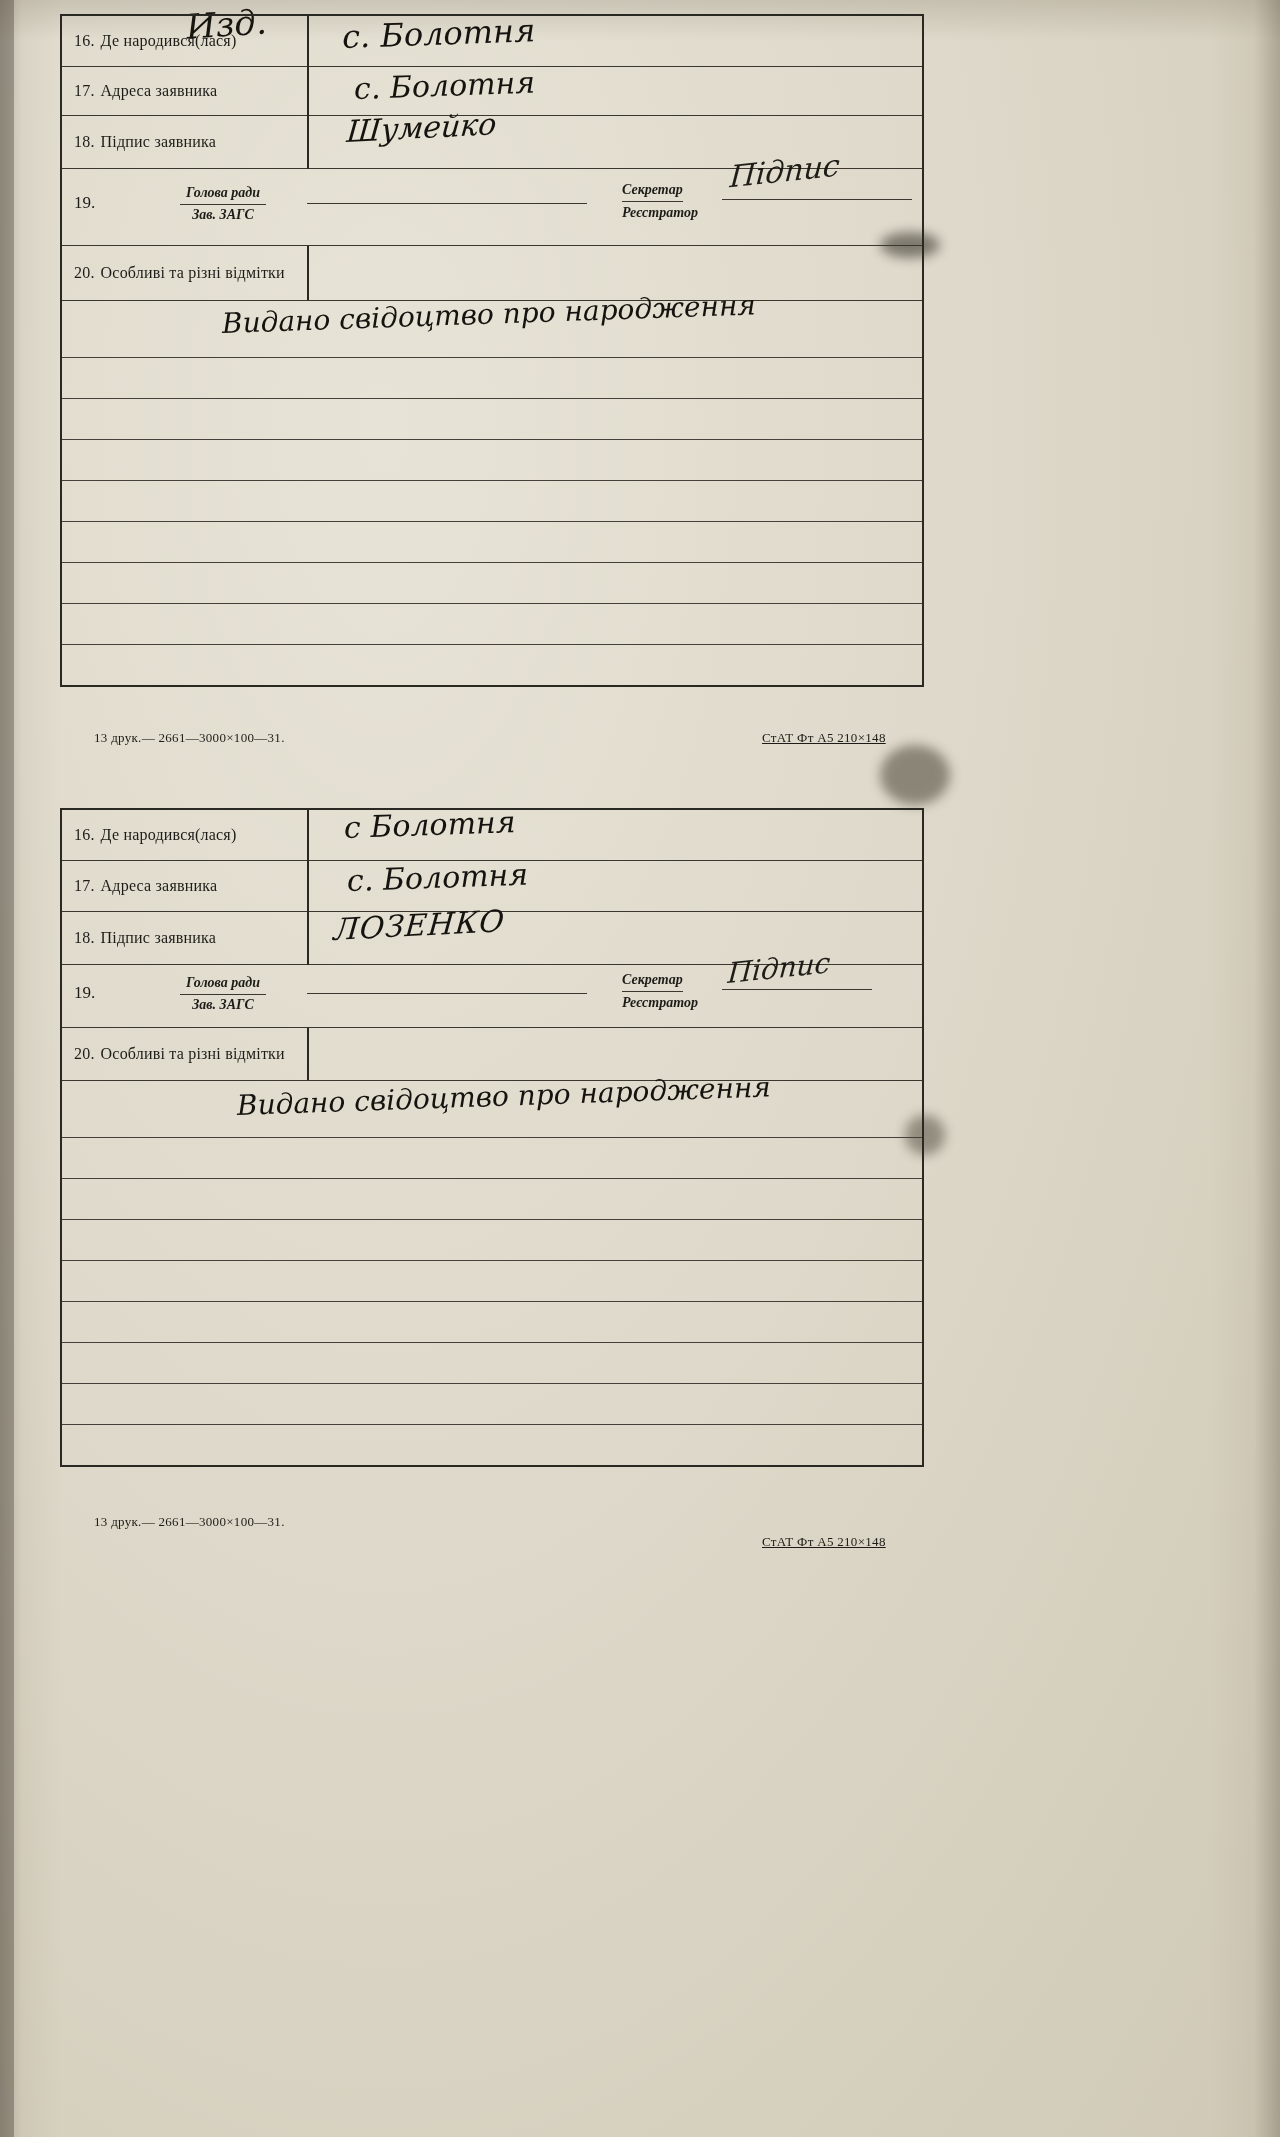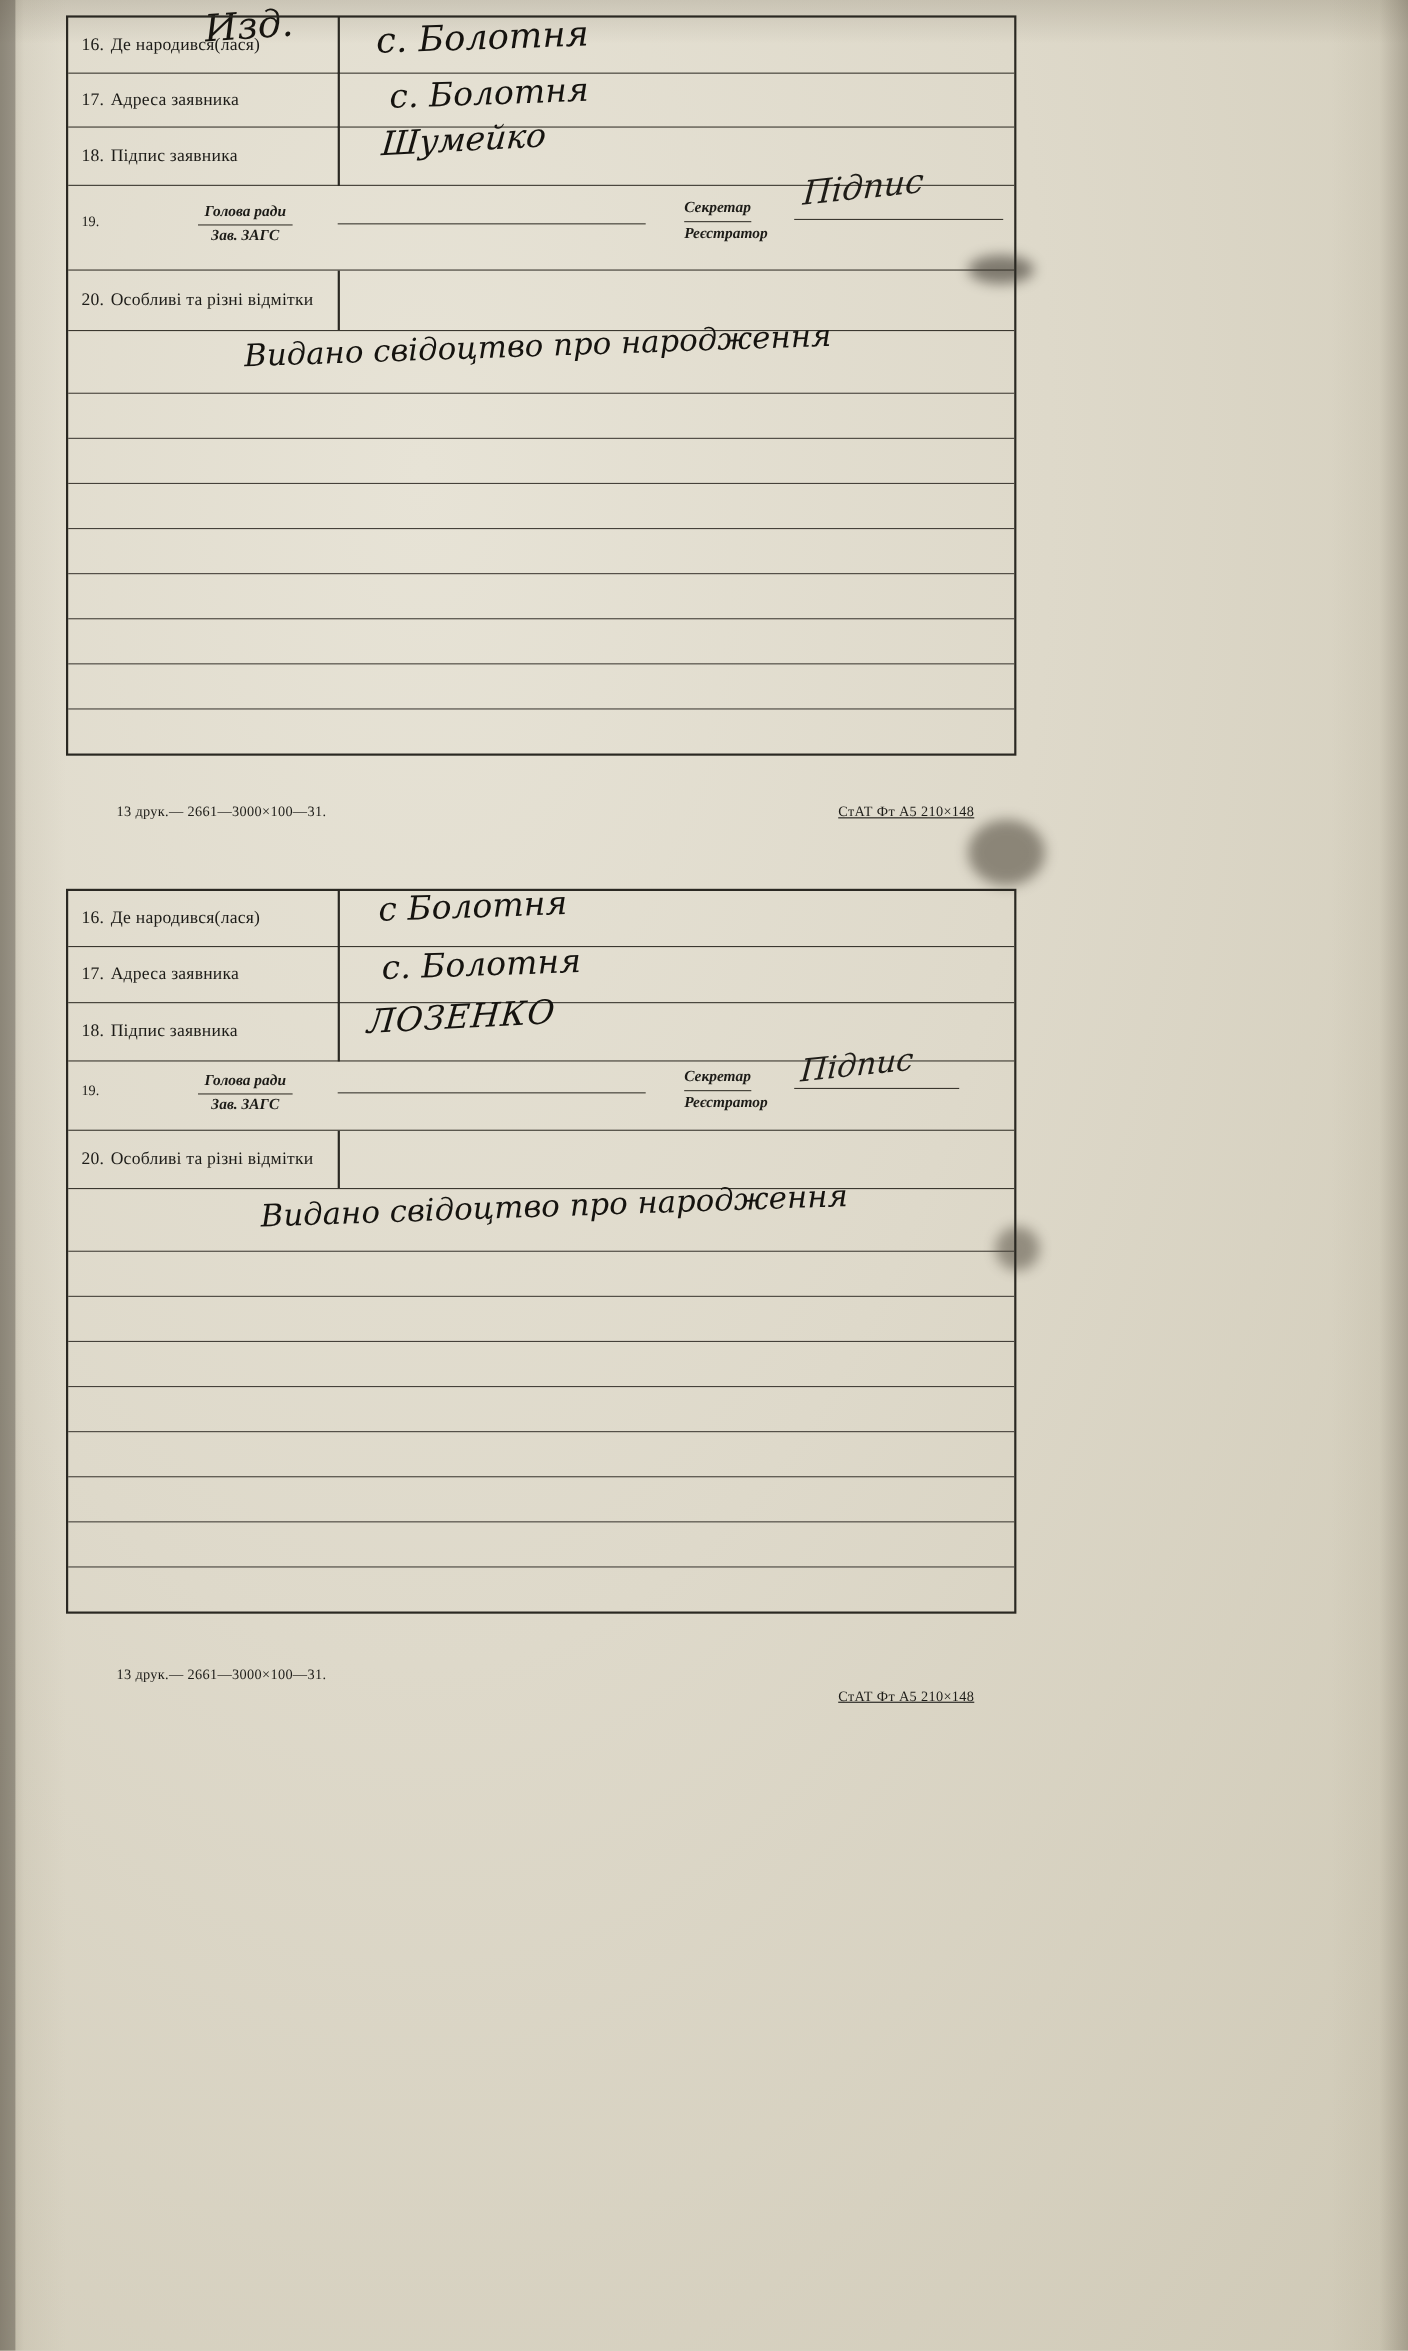--- a/index.html
+++ b/index.html
@@ -67,21 +67,21 @@
   .hand{
     font-family:"DejaVu Serif", serif;
     font-style:italic;
     color:#15130f;
     position:absolute;
     white-space:nowrap;
     transform-origin:left center;
   }
   
   .row19{height:74px;align-items:flex-start;}
-  .r19num{font-size:13px;padding-left:12px;padding-top:24px;}
+  .r19num{font-size:17px;padding-left:12px;padding-top:24px;}
   .sigblock{
     position:absolute;left:120px;top:10px;
     font-size:14px;font-style:italic;font-weight:bold;
     text-align:center;line-height:1.45;
   }
   .sigblock .l1{border-bottom:1px solid #3a372f;padding:0 6px 1px 6px;}
   .ruleline{
     position:absolute;
     border-bottom:1px solid #3a372f;
   }
@@ -97,21 +97,21 @@
   .lines .ln{
     height:40px;
     border-bottom:1px solid #45413a;
   }
   .footer{
     position:absolute;
     width:1180px;
     font-size:13px;
     letter-spacing:.3px;
   }
-  .footer .left{position:absolute;left:64px;}
+  .footer .left{position:absolute;left:52px;}
   .footer .right{position:absolute;left:720px;text-decoration:underline;}
   .topscribble{
     position:absolute;
     font-family:"DejaVu Serif", serif;
     font-style:italic;
     font-size:34px;
     color:#171510;
     transform:rotate(-4deg);
   }
   .edge-tear{

